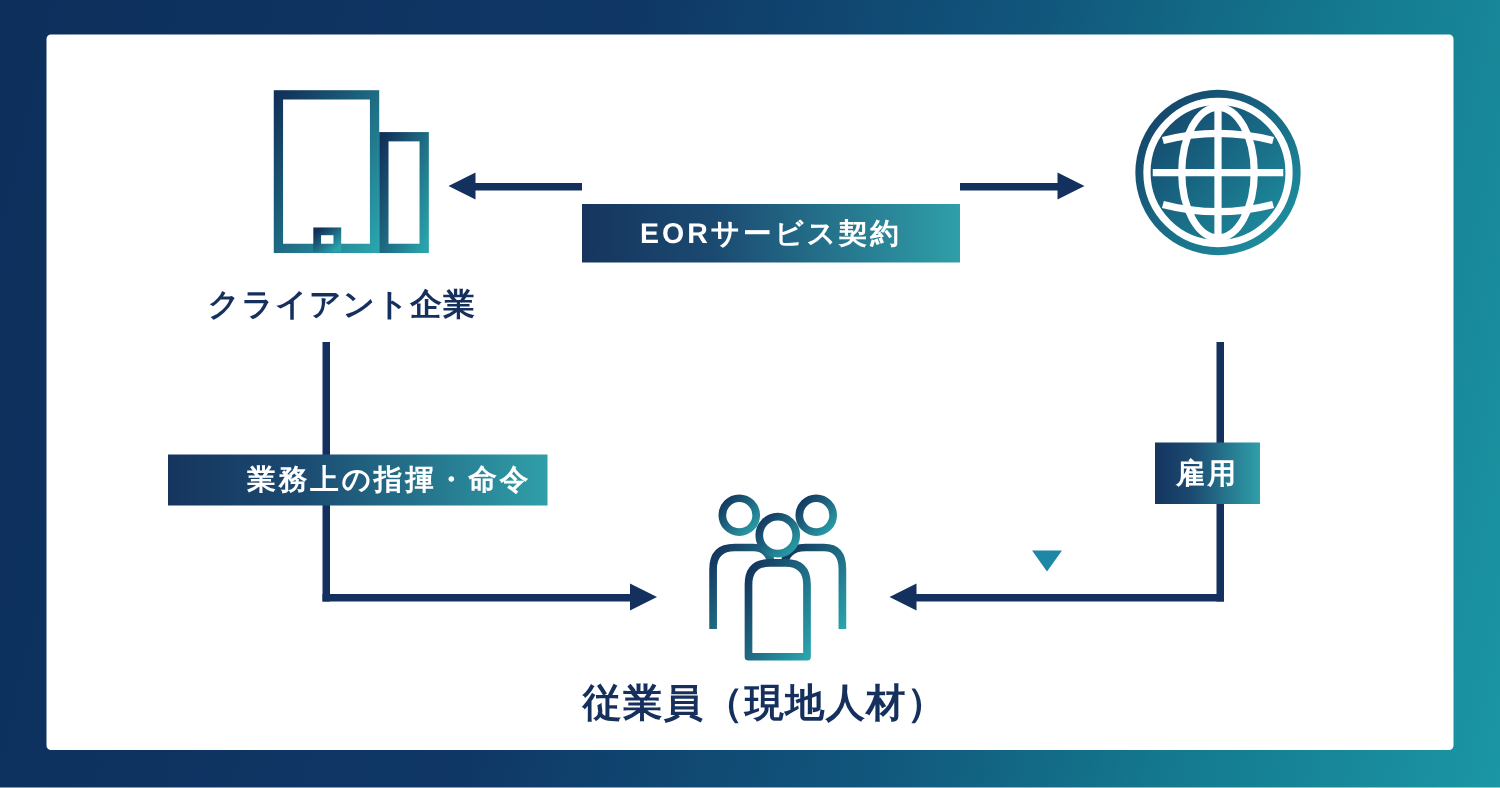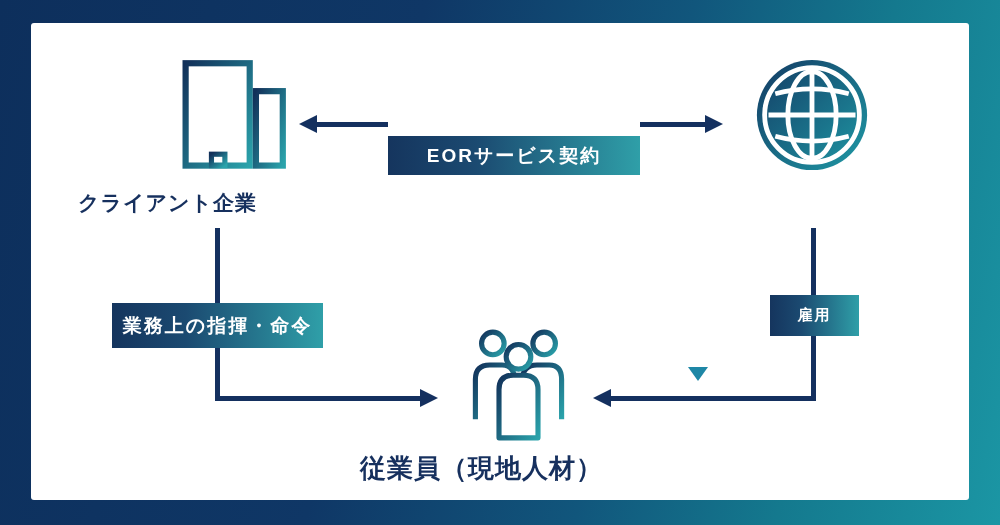--- a/index.html
+++ b/index.html
@@ -8,21 +8,21 @@
     font-family:"Liberation Sans","DejaVu Sans",sans-serif;
     background:linear-gradient(103deg,#0d2f5c 0%,#0f3766 38%,#11567c 62%,#14798e 80%,#1b96a4 100%);
   }
   .canvas{
     position:absolute;left:31px;top:23px;width:938px;height:477px;
     background:#ffffff;border-radius:3px;
   }
   .abs{position:absolute;}
   .node-label{
     position:absolute;color:#16305e;font-weight:bold;font-size:21px;
-    text-align:left;letter-spacing:1px;white-space:nowrap;
+    text-align:center;letter-spacing:1px;white-space:nowrap;
   }
   .gbox{
     position:absolute;display:flex;align-items:center;justify-content:center;
     background:linear-gradient(90deg,#15355e 0%,#1b4a71 35%,#2f9fa8 100%);
     color:#ffffff;font-weight:bold;letter-spacing:2px;white-space:nowrap;
   }
   .hline,.vline{position:absolute;background:#14305f;}
   .arr{position:absolute;width:0;height:0;}
   .arr-left{border-top:9px solid transparent;border-bottom:9px solid transparent;border-right:18px solid #14305f;}
   .arr-right{border-top:9px solid transparent;border-bottom:9px solid transparent;border-left:18px solid #14305f;}
@@ -100,26 +100,26 @@
 
   <span class="arr arr-left" style="left:268px;top:92px;"></span>
   <span class="hline" style="left:284px;top:99px;width:73px;height:5px;"></span>
   <div class="gbox" style="left:357px;top:81px;width:252px;height:39px;font-size:19px;margin-top:32px;">EORサービス契約</div>
   <span class="hline" style="left:609px;top:99px;width:67px;height:5px;"></span>
   <span class="arr arr-right" style="left:674px;top:92px;"></span>
 
   <span class="vline" style="left:184px;top:205px;width:5px;height:173px;"></span>
   <span class="hline" style="left:184px;top:373px;width:206px;height:5px;"></span>
   <span class="arr arr-right" style="left:389px;top:366px;"></span>
-  <div class="gbox" style="left:81px;top:280px;width:211px;height:45px;font-size:19px;">業務上の指揮・命令</div>
+  <div class="gbox" style="left:81px;top:280px;width:211px;height:34px;font-size:19px;padding-left:42px;">業務上の指揮・命令</div>
 
   <span class="vline" style="left:780px;top:205px;width:5px;height:173px;"></span>
   <span class="hline" style="left:579px;top:373px;width:206px;height:5px;"></span>
   <span class="arr arr-left" style="left:562px;top:366px;"></span>
-  <div class="gbox" style="left:739px;top:272px;width:89px;height:41px;font-size:15px;">雇用</div>
+  <div class="gbox" style="left:739px;top:272px;width:70px;height:41px;font-size:19px;">雇用</div>
   <span class="bubble-tail" style="left:657px;top:344px;"></span>
 
   <span class="abs" style="left:430px;top:303px;">
     <svg width="115" height="118" viewBox="0 0 110 115" fill="none">
       <defs>
         <linearGradient id="gp" x1="0" y1="0" x2="1" y2="1">
           <stop offset="0" stop-color="#12315a"></stop>
             <stop offset="1" stop-color="#2aa3ab"></stop>
         </linearGradient>
       </defs>

